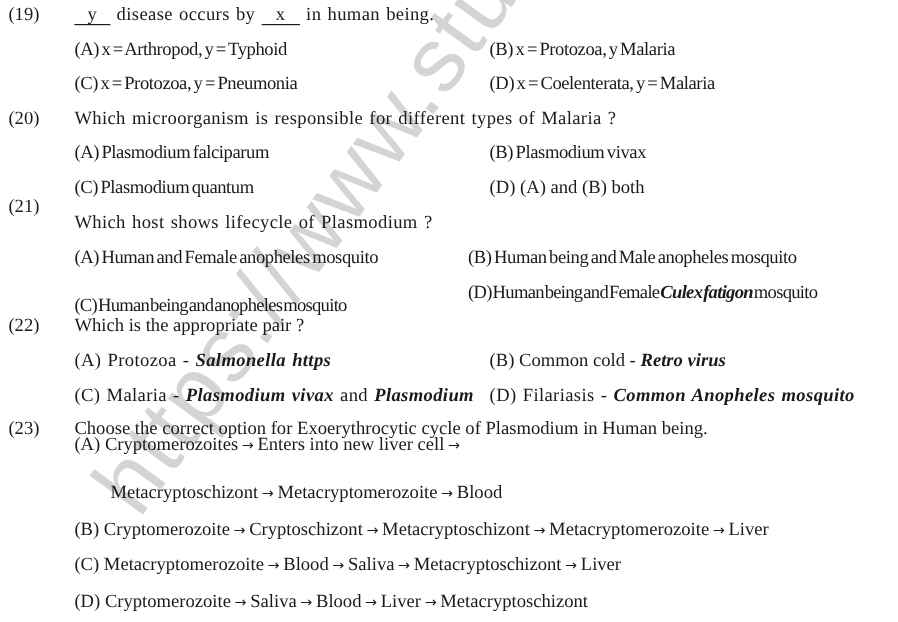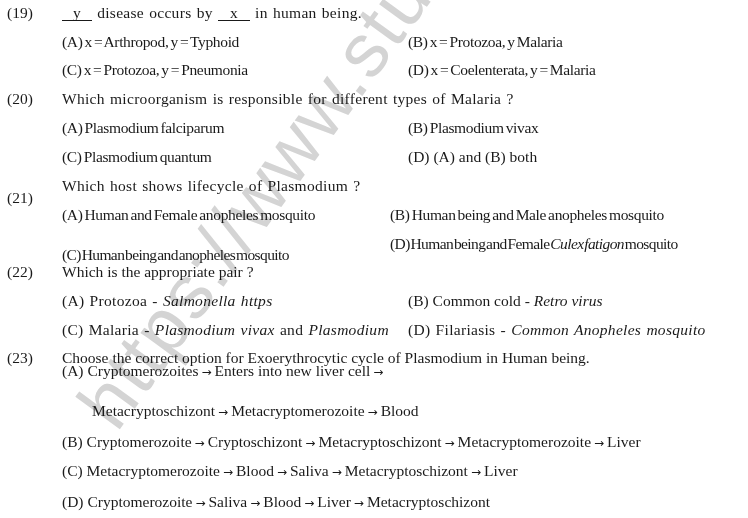--- a/index.html
+++ b/index.html
@@ -53,21 +53,21 @@
     .optR21 { left: 390px; }
     .blank {
       display: inline-block;
       border-bottom: 1px solid #1a1a1a;
       text-align: center;
       line-height: 15px;
     }
     .tight { letter-spacing: -0.35px; word-spacing: -1.5px; }
     .tighter { letter-spacing: -0.6px; word-spacing: -2.5px; }
     .wide { letter-spacing: 0.3px; word-spacing: 1px; }
-    i { font-style: italic; }
+    i { font-style: italic; font-weight: bold; }
     .arrow { font-family: "DejaVu Sans", sans-serif; font-size: 12px; padding: 0 3px; }
   </style>
 </head>
 <body>
 
 <div class="watermark">https://www.stu</div>
 
 <div class="doc">
 
   <div>
@@ -84,21 +84,21 @@
   <div>
     <span class="line qnum" style="top:90px">(20)</span>
     <span class="line qtext wide" style="top:90px">Which microorganism is responsible for different types of Malaria ?</span>
     <span class="line optL tight" style="top:119px"><span>(A)</span> <span>Plasmodium falciparum</span></span>
     <span class="line optR tight" style="top:119px"><span>(B)</span> <span>Plasmodium vivax</span></span>
     <span class="line optL tight" style="top:148px"><span>(C)</span> <span>Plasmodium quantum</span></span>
     <span class="line optR" style="top:148px"><span>(D)</span> <span>(A) and (B) both</span></span>
   </div>
 
   <div>
-    <span class="line qnum" style="top:189px">(21)</span>
+    <span class="line qnum" style="top:164px">(21)</span>
     <span class="line qtext wide" style="top:177px">Which host shows lifecycle of Plasmodium ?</span>
     <span class="line optL tight" style="top:206px"><span>(A)</span> <span>Human and Female anopheles mosquito</span></span>
     <span class="line optR21 tight" style="top:206px"><span>(B)</span> <span>Human being and Male anopheles mosquito</span></span>
     <span class="line optL tighter" style="top:246px"><span>(C)</span> <span>Human being and anopheles mosquito</span></span>
     <span class="line optR21 tighter" style="top:235px"><span>(D)</span> <span>Human being and Female </span><i>Culex fatigon</i><span> mosquito</span></span>
   </div>
 
   <div>
     <span class="line qnum" style="top:263px">(22)</span>
     <span class="line qtext" style="top:263px">Which is the appropriate pair ?</span>

